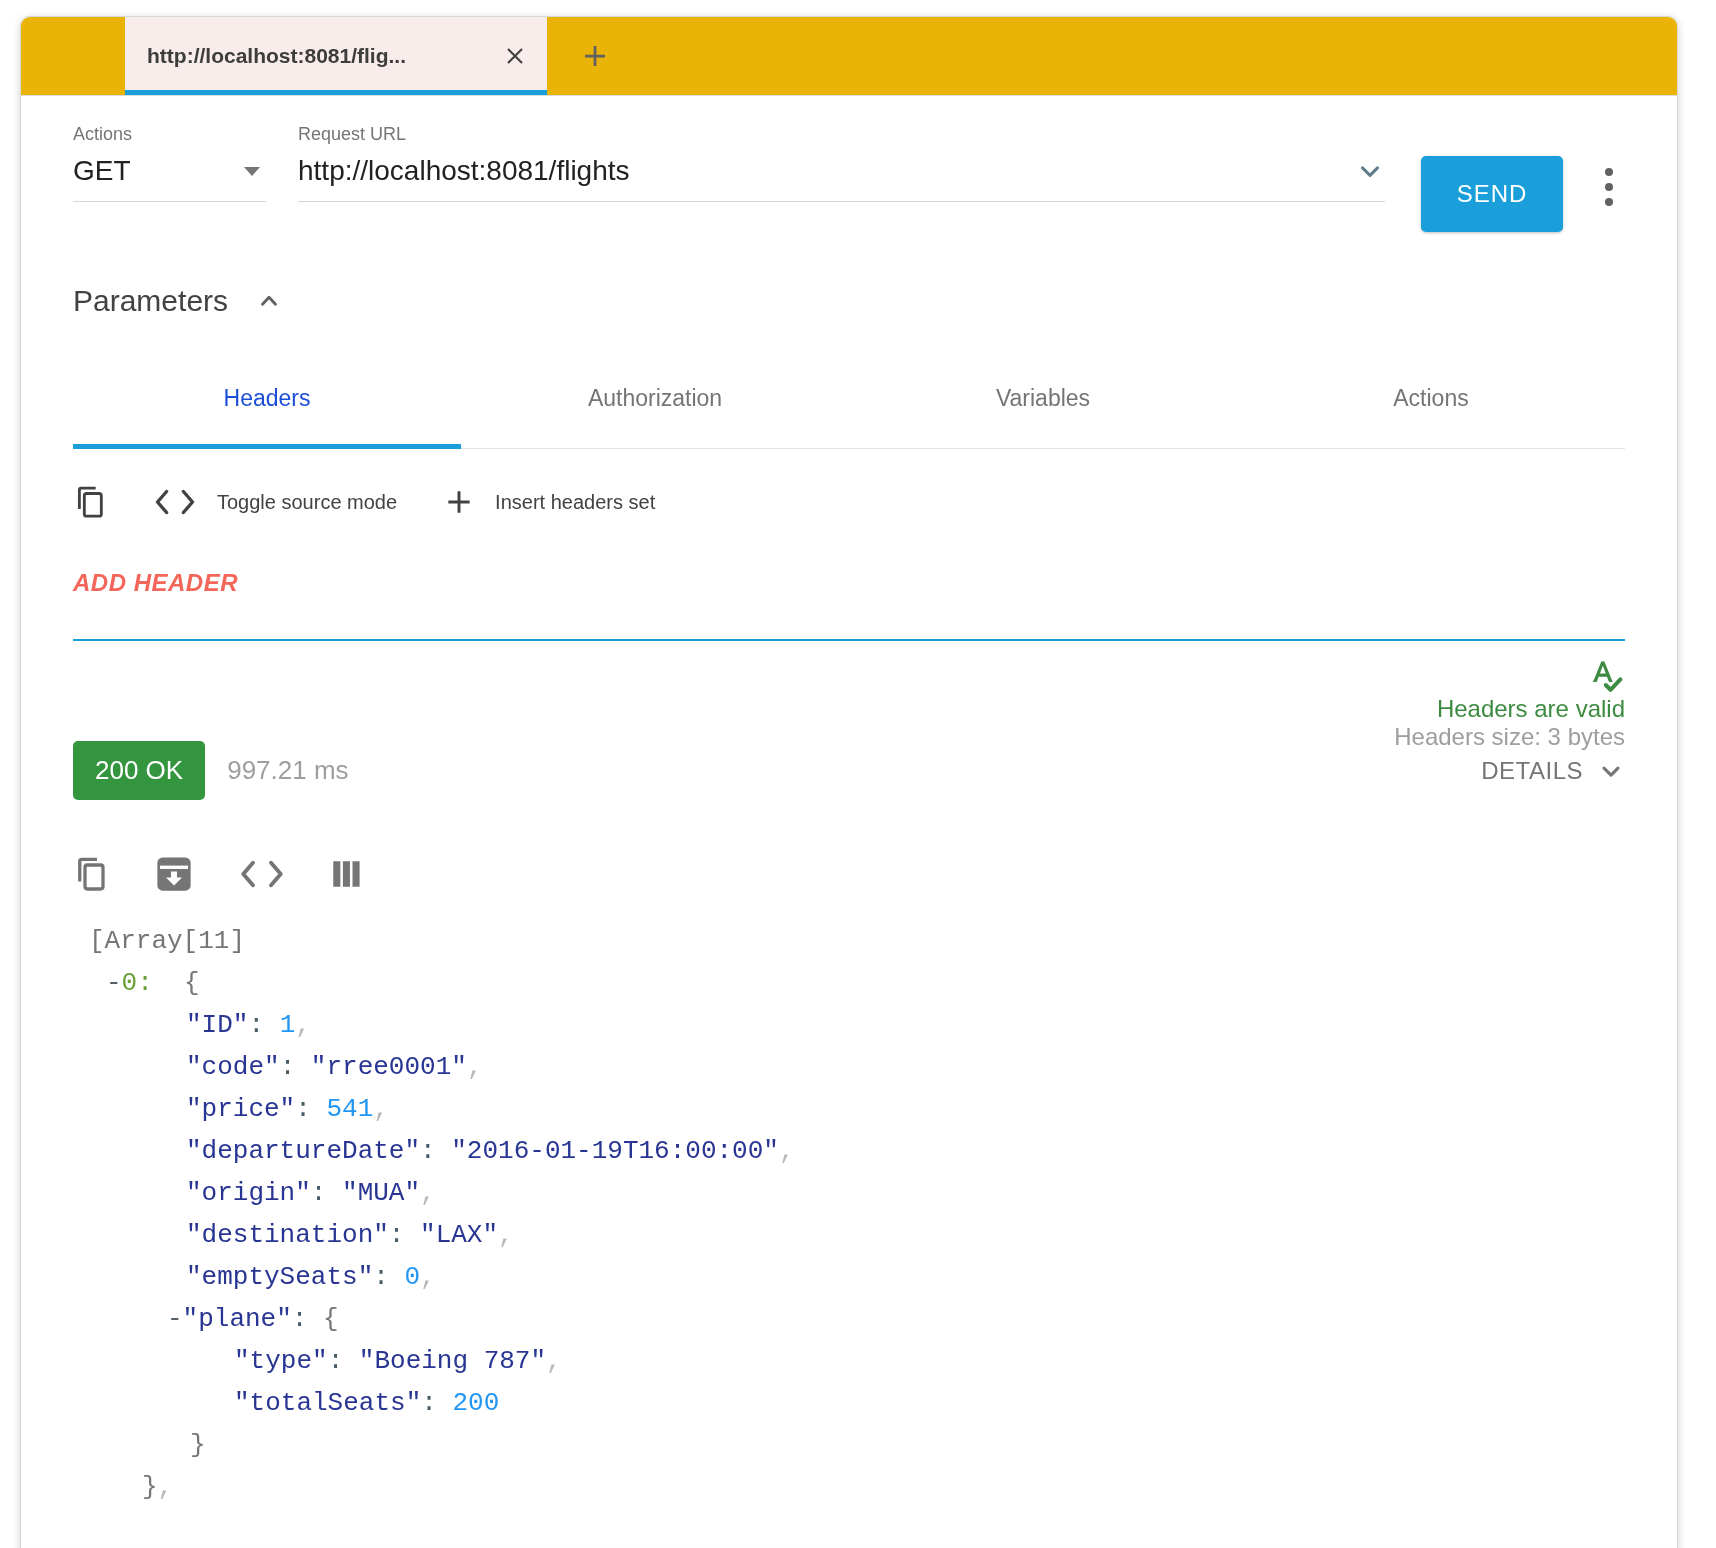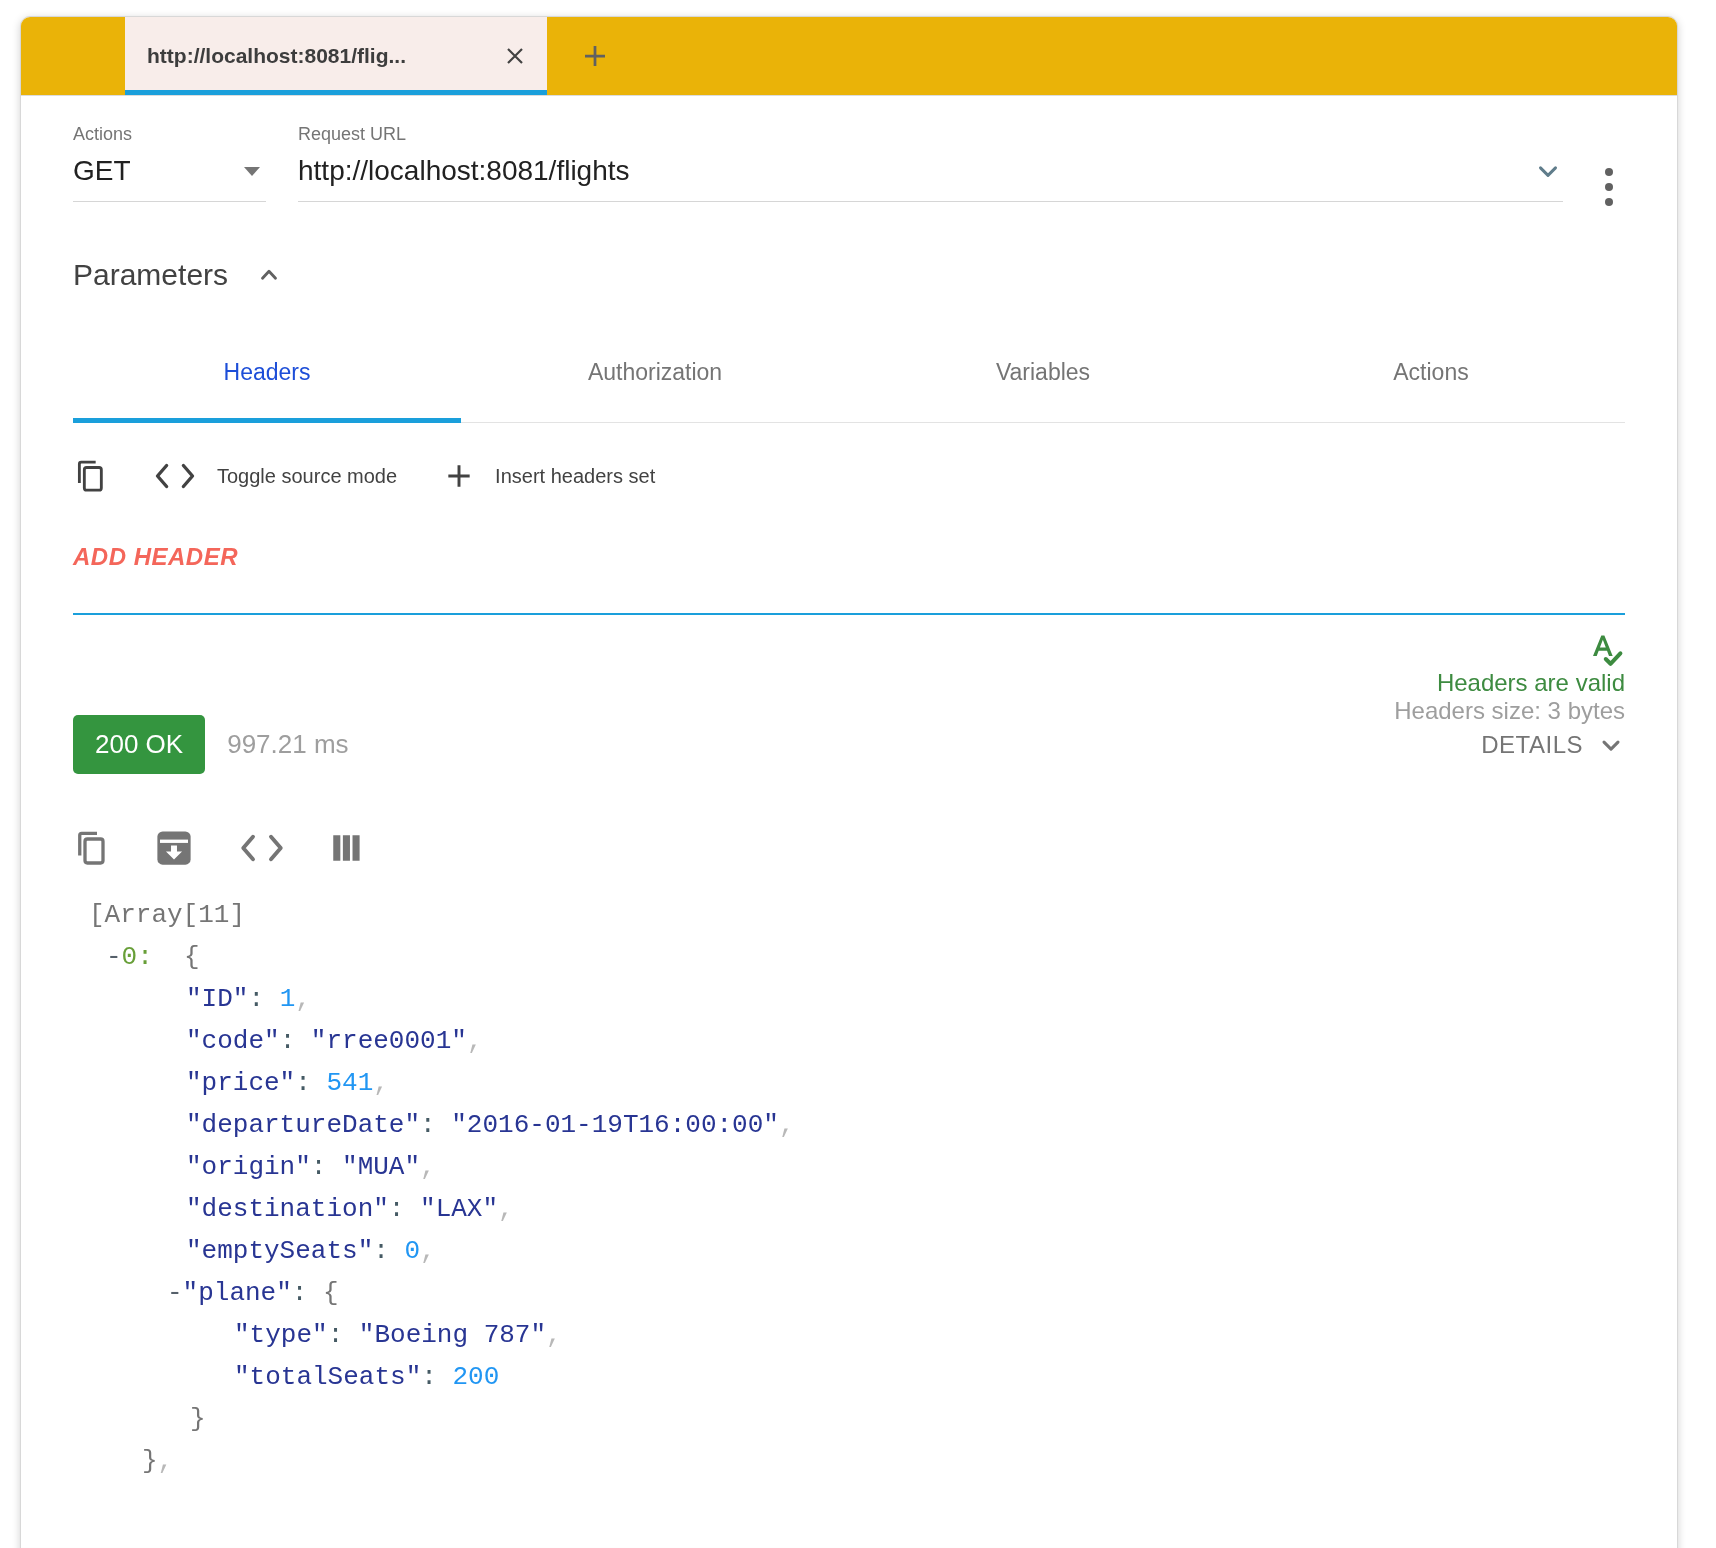--- a/index.html
+++ b/index.html
@@ -133,20 +133,21 @@
         <div class="field-label">Request URL</div>
         <div class="field-value-row">
           <span>http://localhost:8081/flights</span>
           <span>
             <svg width="30" height="30" viewBox="0 0 24 24">
                 <polyline points="6,9.5 12,15.5 18,9.5" stroke="#607d8b" stroke-width="2.4" fill="none" stroke-linecap="round" stroke-linejoin="round"></polyline>
               </svg>
           </span>
         </div>
       </div>
+      <button class="send-button">SEND</button>
       <div class="kebab">
           <i></i>
           <i></i>
           <i></i>
         </div>
     </div>
 
     <div class="parameters-header">
       <span>Parameters</span>
       <span>

